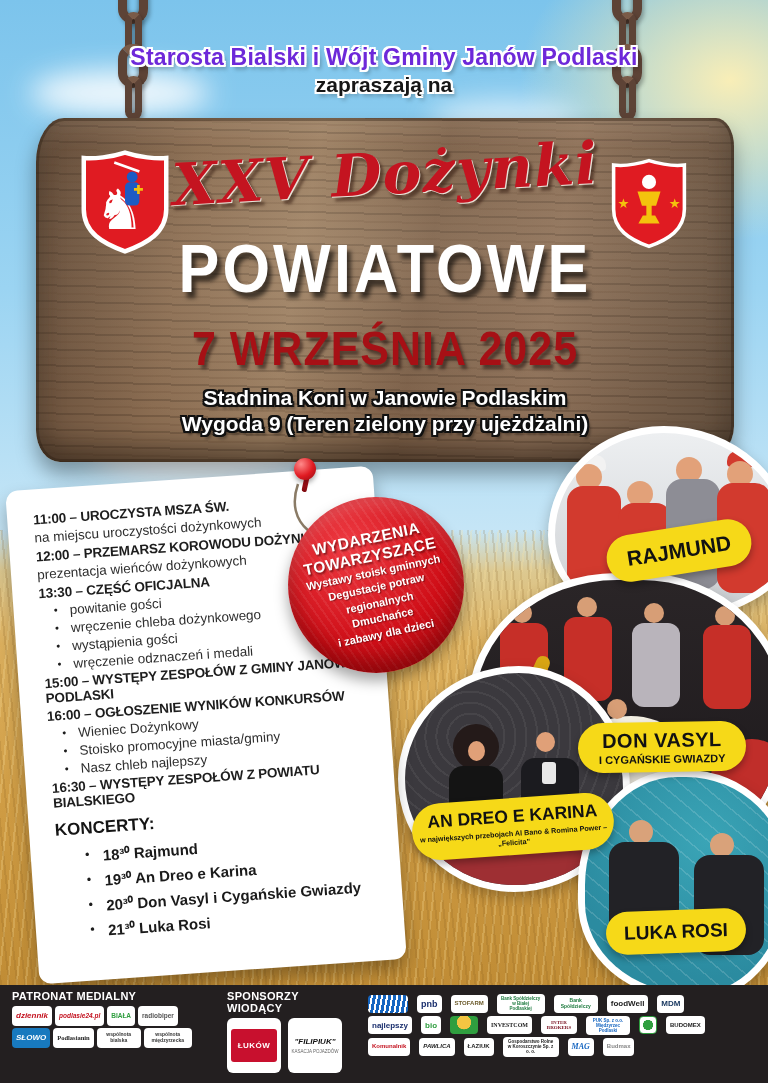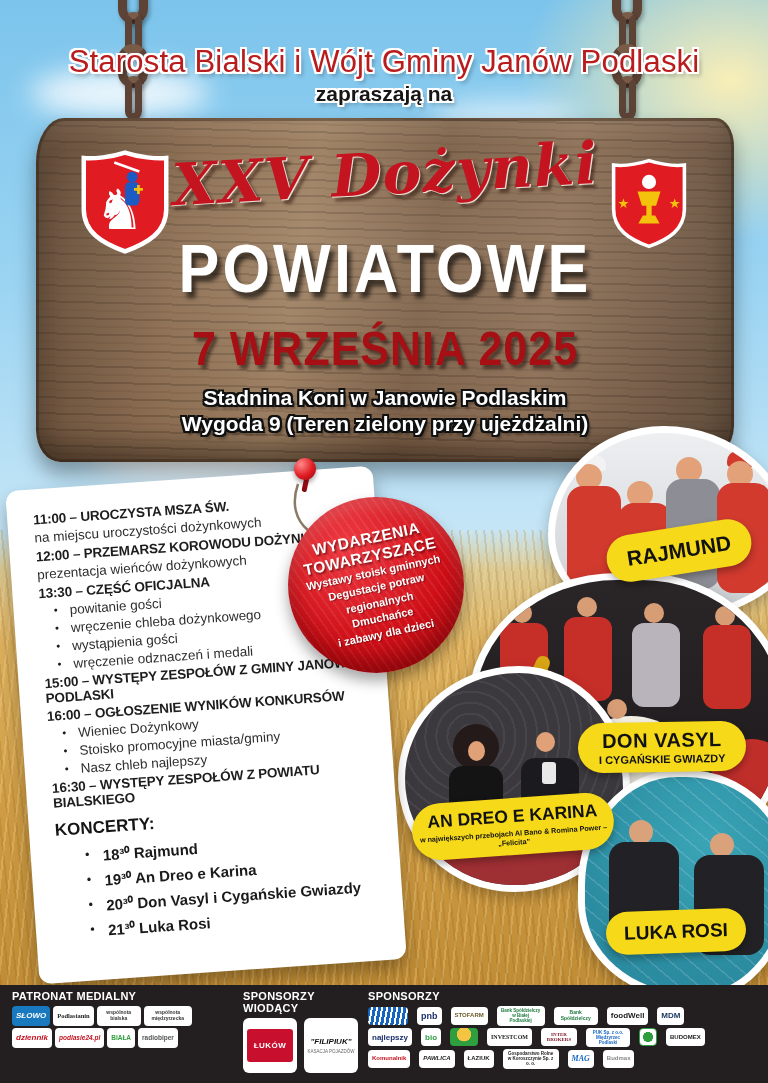--- a/index.html
+++ b/index.html
@@ -25,21 +25,21 @@
     background:radial-gradient(closest-side at 0% 30%,rgba(140,200,240,.95),rgba(150,205,240,.55) 60%,transparent 100%)}
   
   .chain{position:absolute;top:-8px;display:flex;flex-direction:column;align-items:center}
   .chain-l{left:118px}.chain-r{left:612px}
   .chain i{display:block;width:30px;height:44px;border:9px solid #5d4336;border-radius:15px;
     margin-top:-12px;box-shadow:inset 0 0 5px rgba(0,0,0,.55),2px 3px 4px rgba(0,0,0,.3);
     border-top-color:#7a5b48}
   .chain i:nth-child(even){width:17px;border-width:7px}
   
   .invite{position:absolute;left:0;top:44px;width:768px;text-align:center;z-index:5}
-  .invite-l1{font-size:31px;font-weight:400;color:#b91c1c;letter-spacing:.2px}
+  .invite-l1{font-size:23px;font-weight:700;color:#6d28d9;letter-spacing:.2px}
   .invite-l2{font-size:21px;font-weight:800;color:#161616;margin-top:2px}
   .outline-w{text-shadow:-2px -2px 0 #fff,2px -2px 0 #fff,-2px 2px 0 #fff,2px 2px 0 #fff,0 -2px 0 #fff,0 2px 0 #fff,-2px 0 0 #fff,2px 0 0 #fff,3px 4px 4px rgba(0,0,0,.35)}
   
   .board{position:absolute;left:36px;top:118px;width:698px;height:344px;z-index:4;
     border-radius:28px 18px 34px 24px / 44px 28px 36px 32px;
     background:
       radial-gradient(120% 90% at 48% 38%,rgba(255,244,220,.12),transparent 60%),
       repeating-linear-gradient(1.5deg,rgba(48,32,20,.22) 0 2px,transparent 2px 8px,rgba(90,62,40,.16) 8px 10px,transparent 10px 16px),
       linear-gradient(100deg,#5e4735 0%,#8a6c51 22%,#9b7e61 38%,#7b5f48 55%,#8d7058 72%,#614e3d 100%);
     box-shadow:0 12px 20px rgba(0,0,0,.35),inset 0 0 0 3px rgba(40,26,15,.35),
@@ -129,21 +129,21 @@
   .pill-dv .l2{font-size:11px;font-weight:800;margin-top:1px}
   .pill-ad{left:412px;top:798px;width:202px;padding:8px 6px;transform:rotate(-4deg)}
   .pill-ad .l1{font-size:17.5px;font-weight:900}
   .pill-ad .l2{font-size:7.2px;font-weight:800;margin-top:2px}
   .pill-lr{left:606px;top:910px;width:140px;height:43px;line-height:43px;font-size:19px;font-weight:900;transform:rotate(-2deg)}
   
   .footer{position:absolute;left:0;top:985px;width:768px;height:98px;background:#231f20;z-index:20}
   .f-title{color:#fff;font-weight:800;font-size:11px;letter-spacing:.3px}
   .f-sec{position:absolute;top:5px}
   .f-patronat{left:12px;width:228px}
-  .f-wiodacy{left:243px;width:122px}
+  .f-wiodacy{left:227px;width:122px}
   .f-sponsorzy{left:368px;width:396px}
   .f-rows{margin-top:4px}
   .f-row{display:flex;align-items:center;margin-bottom:2px}
   .lp{display:inline-flex;align-items:center;justify-content:center;background:#fff;color:#222;
     border-radius:4px;margin-right:3px;padding:2px 4px;font-size:6.5px;font-weight:700;
     min-height:20px;line-height:1.15;text-align:center;white-space:nowrap;overflow:hidden}
   .f-sponsorzy .lp{min-height:18px;font-size:6px;margin-right:9px}
   .tiles{display:flex;margin-top:4px}
   .tile{width:56px;height:55px;background:#fff;border-radius:6px;display:flex;flex-direction:column;
     align-items:center;justify-content:center;margin-right:7px;text-align:center;overflow:hidden}
@@ -302,49 +302,48 @@
     <div class="l1">AN DREO E KARINA</div>
     <div class="l2">w największych przebojach Al Bano &amp; Romina Power – „Felicita”</div>
   </div>
   <div class="pill pill-lr">LUKA ROSI</div>
 
   <div class="footer">
     <div class="f-sec f-patronat">
       <div class="f-title">PATRONAT MEDIALNY</div>
       <div class="f-rows">
         <div class="f-row">
+          <span class="lp" style="color:#c41320;font-weight:800;font-style:italic;font-size:8px">dziennik</span>
+          <span class="lp" style="color:#c41320;font-weight:800;font-style:italic">podlasie24.pl</span>
+          <span class="lp" style="color:#2f9e3f;font-weight:800">BIAŁA</span>
+          <span class="lp" style="color:#555">radiobiper</span>
+        </div>
+        <div class="f-row">
           <span class="lp" style="background:#1879be;color:#fff;font-weight:900;font-style:italic;font-size:8px">SŁOWO</span>
           <span class="lp" style="color:#222;font-family:'Liberation Serif',serif">Podlasianin</span>
           <span class="lp" style="color:#333;white-space:normal;max-width:44px;font-size:5px">wspólnota bialska</span>
           <span class="lp" style="color:#333;white-space:normal;max-width:48px;font-size:5px">wspólnota międzyrzecka</span>
-        </div>
-        <div class="f-row">
-          <span class="lp" style="color:#c41320;font-weight:800;font-style:italic;font-size:8px">dziennik</span>
-          <span class="lp" style="color:#c41320;font-weight:800;font-style:italic">podlasie24.pl</span>
-          <span class="lp" style="color:#2f9e3f;font-weight:800">BIAŁA</span>
-          <span class="lp" style="color:#555">radiobiper</span>
         </div>
       </div>
     </div>
 
     <div class="f-sec f-wiodacy">
       <div class="f-title">SPONSORZY WIODĄCY</div>
       <div class="tiles">
         <div class="tile">
           <span class="lukow-badge">ŁUKÓW</span>
         </div>
         <div class="tile">
           <span class="filipiuk-main">"FILIPIUK"</span>
           <span class="filipiuk-sub">KASACJA POJAZDÓW</span>
         </div>
       </div>
     </div>
 
     <div class="f-sec f-sponsorzy">
-      <div class="f-title">SPONSORZY</div>
       <div class="f-rows">
         <div class="f-row">
           <span class="lp" style="background:repeating-linear-gradient(100deg,#1565c0 0 3px,#fff 3px 5px);min-width:40px"></span>
           <span class="lp" style="color:#1a2f6e;font-weight:800;font-size:9px">pnb</span>
           <span class="lp" style="color:#6b5a2a">STOFARM</span>
           <span class="lp" style="color:#1d7a3e;white-space:normal;max-width:48px;font-size:4.5px">Bank Spółdzielczy w Białej Podlaskiej</span>
           <span class="lp" style="color:#1d7a3e;white-space:normal;max-width:44px;font-size:5px">Bank Spółdzielczy</span>
           <span class="lp" style="color:#222;font-weight:700;font-size:8px">foodWell</span>
           <span class="lp" style="color:#15355e;font-weight:700;font-size:8px">MDM</span>
         </div>

